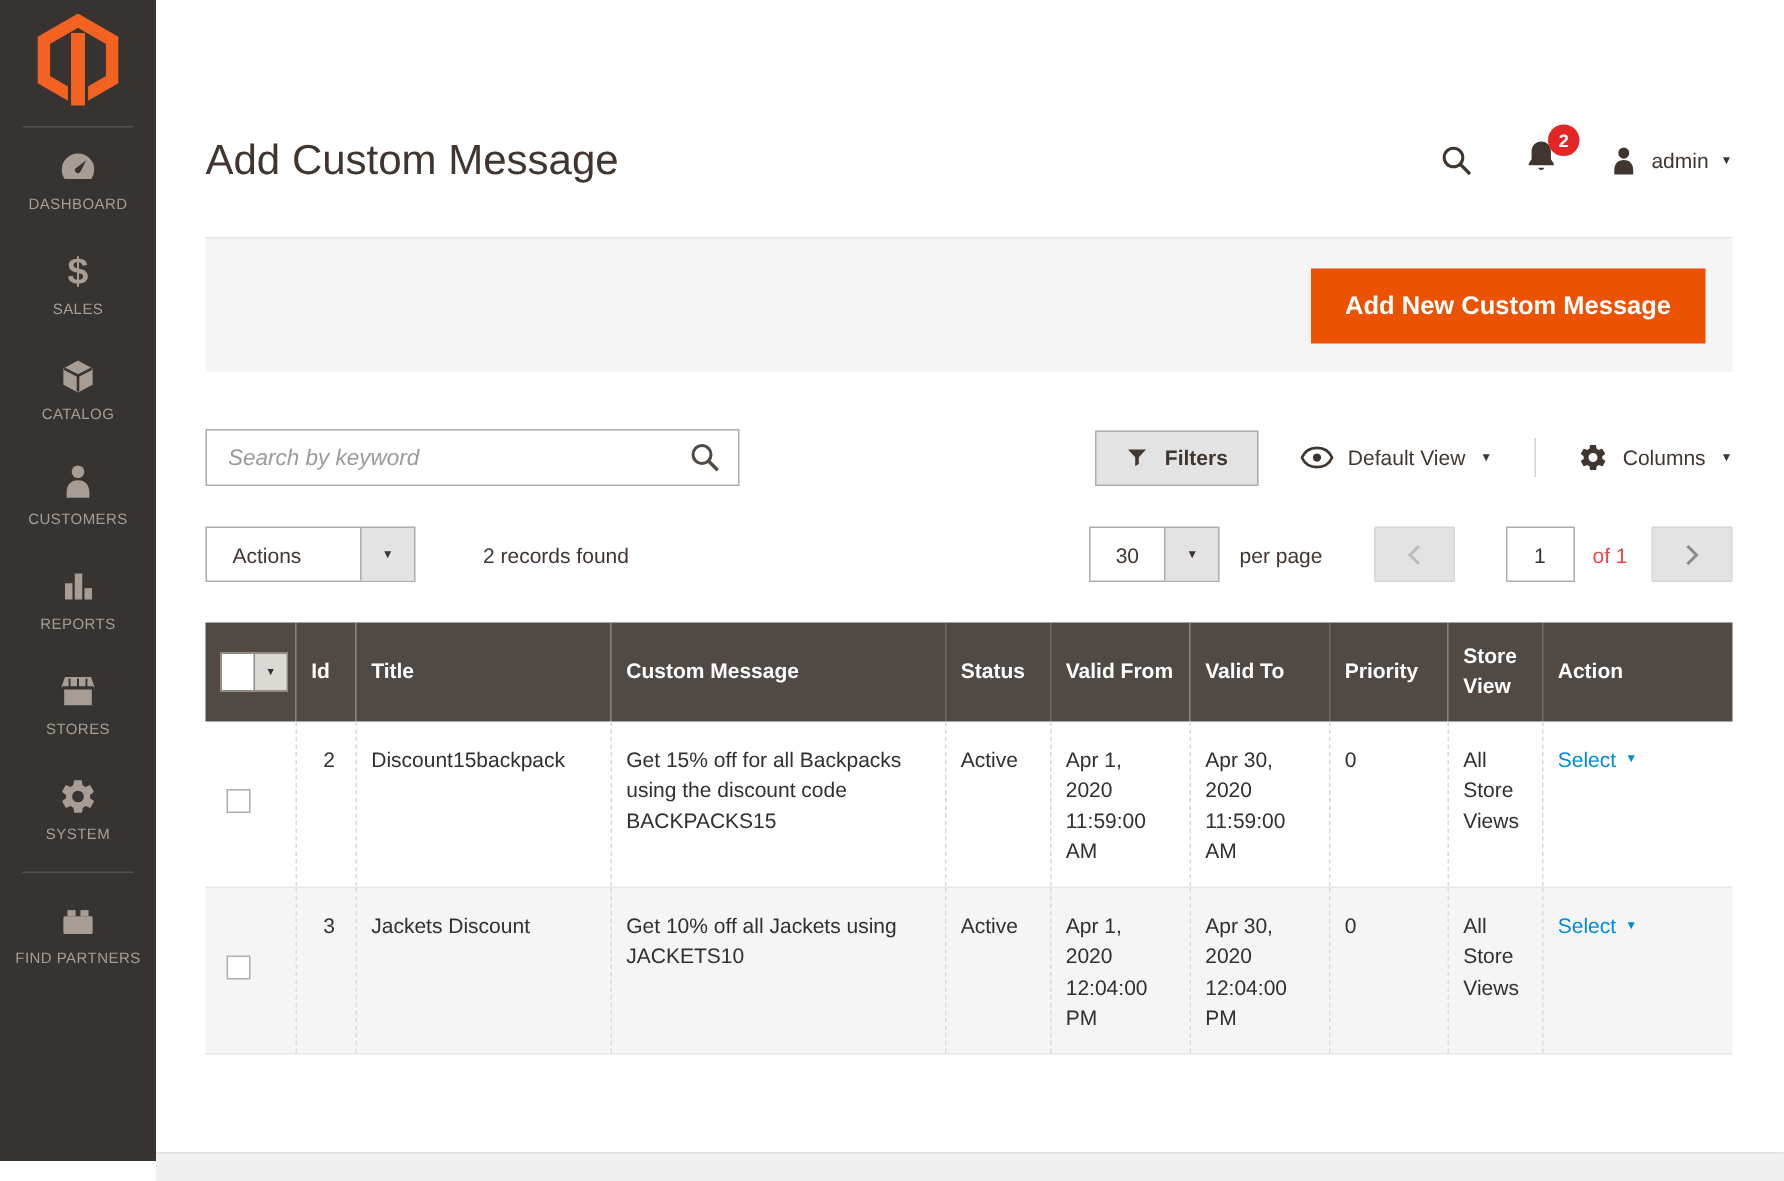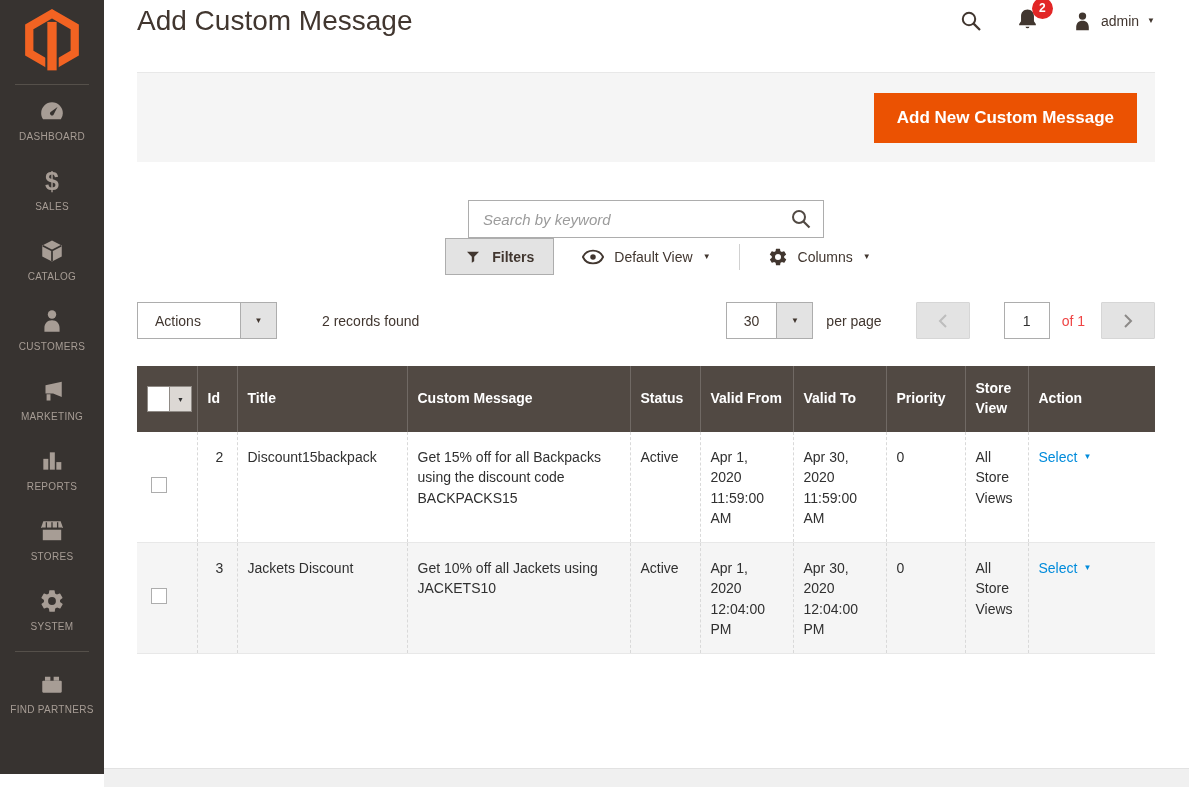--- a/index.html
+++ b/index.html
@@ -23,21 +23,21 @@
     justify-content:center; gap:7px; cursor:pointer;
   }
   .nav-icon { height:26px; display:flex; align-items:center; justify-content:center; }
   .nav-icon svg { width:26px; height:26px; fill:#a79d95; }
   .sales-glyph { font-size:25px; line-height:26px; color:#a79d95; font-weight:bold; }
   .nav-label { font-size:10px; color:#a79d95; letter-spacing:.3px; white-space:nowrap; }
 
   
   main { margin-left:104px; padding:0 34px 0 33px; }
 
-  .page-header { display:flex; justify-content:space-between; align-items:center; height:42px; }
+  .page-header { display:flex; justify-content:space-between; align-items:center; margin-top:86px; height:42px; }
   h1 { font-size:28px; font-weight:400; color:#41362f; margin:0; }
 
   .header-actions { display:flex; align-items:center; gap:32px; }
   .icon-btn { cursor:pointer; display:flex; align-items:center; }
   .bell-wrap { position:relative; cursor:pointer; }
   .badge {
     position:absolute; top:-9px; right:-13px; width:21px; height:21px;
     background:#e22626; color:#fff; border-radius:50%; font-size:12px; font-weight:700;
     display:flex; align-items:center; justify-content:center;
   }
@@ -49,21 +49,21 @@
   .band {
     margin-top:30px; height:90px; background:#f5f5f5; border-top:1px solid #e8e8e8;
     display:flex; align-items:center; justify-content:flex-end; padding-right:18px;
   }
   .btn-primary {
     background:#eb5202; color:#fff; border:none; height:50px; padding:0 23px;
     font-size:17px; font-weight:600; font-family:inherit; cursor:pointer;
   }
 
   
-  .controls1 { margin-top:38px; display:flex; justify-content:space-between; align-items:center;flex-direction:column; }
+  .controls1 { margin-top:38px; display:flex; justify-content:space-between; align-items:center; }
   .search-box { position:relative; width:356px; }
   .search-box input {
     width:100%; height:38px; border:1px solid #adadad; padding:0 44px 0 14px;
     font-size:15px; font-family:inherit; color:#303030;
   }
   .search-box input::placeholder { color:#9b9b9b; font-style:italic; }
   .search-box .mag { position:absolute; right:11px; top:7px; cursor:pointer; }
 
   .controls1-right { display:flex; align-items:center; gap:28px;margin-left:24px; }
   .btn-filters {
@@ -163,29 +163,20 @@
       <span class="nav-label">CATALOG</span>
     </div>
     <div class="nav-item">
       <span class="nav-icon">
         <svg viewBox="0 0 24 24">
             <circle cx="12" cy="6" r="3.9"></circle>
             <path d="M12 11.2c-4.4 0-7 3-7 7.4V22h14v-3.4c0-4.4-2.6-7.4-7-7.4z"></path>
           </svg>
       </span>
       <span class="nav-label">CUSTOMERS</span>
-    </div>
-    <div class="nav-item">
-      <span class="nav-icon">
-        <svg viewBox="0 0 24 24">
-            <path d="M21 3.5v14l-8-3.2H6v-7.6l15-3.2z"></path>
-            <path d="M7 15h3.6v5.8H7z"></path>
-          </svg>
-      </span>
-      <span class="nav-label">MARKETING</span>
     </div>
     <div class="nav-item">
       <span class="nav-icon">
         <svg viewBox="0 0 24 24">
             <rect x="4" y="10" width="4.6" height="10"></rect>
             <rect x="10" y="4" width="4.6" height="16"></rect>
             <rect x="16" y="13" width="4.6" height="7"></rect>
           </svg>
       </span>
       <span class="nav-label">REPORTS</span>

